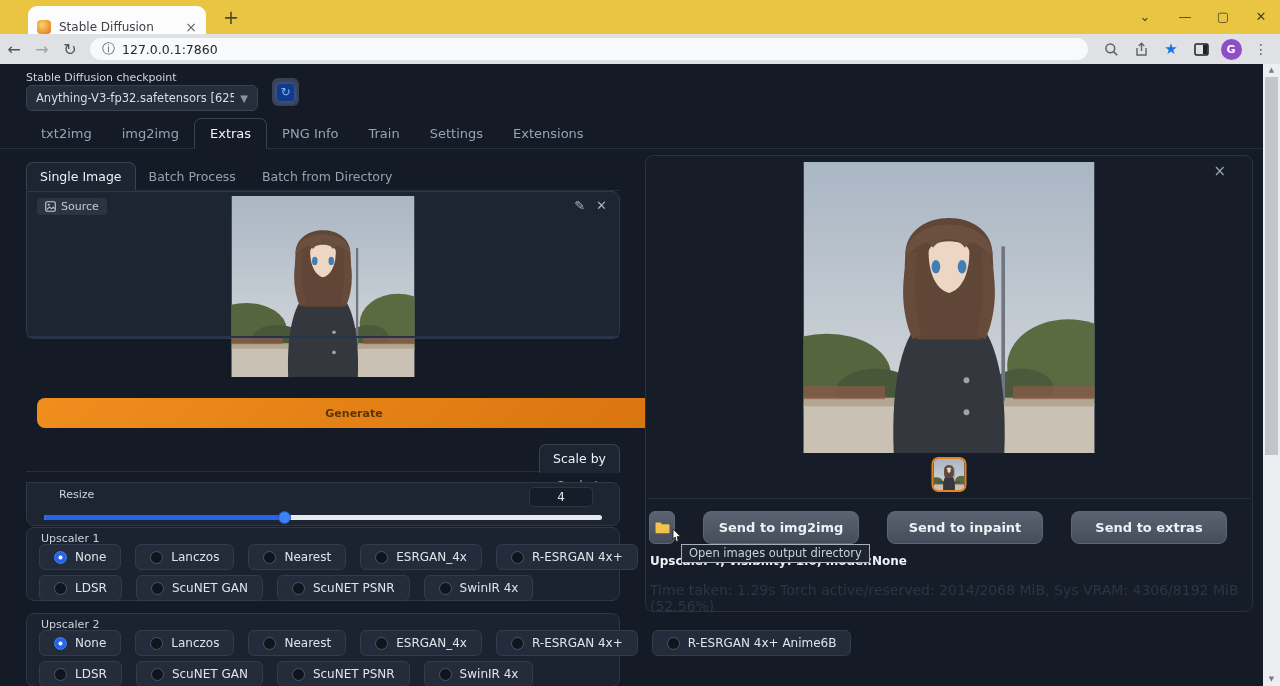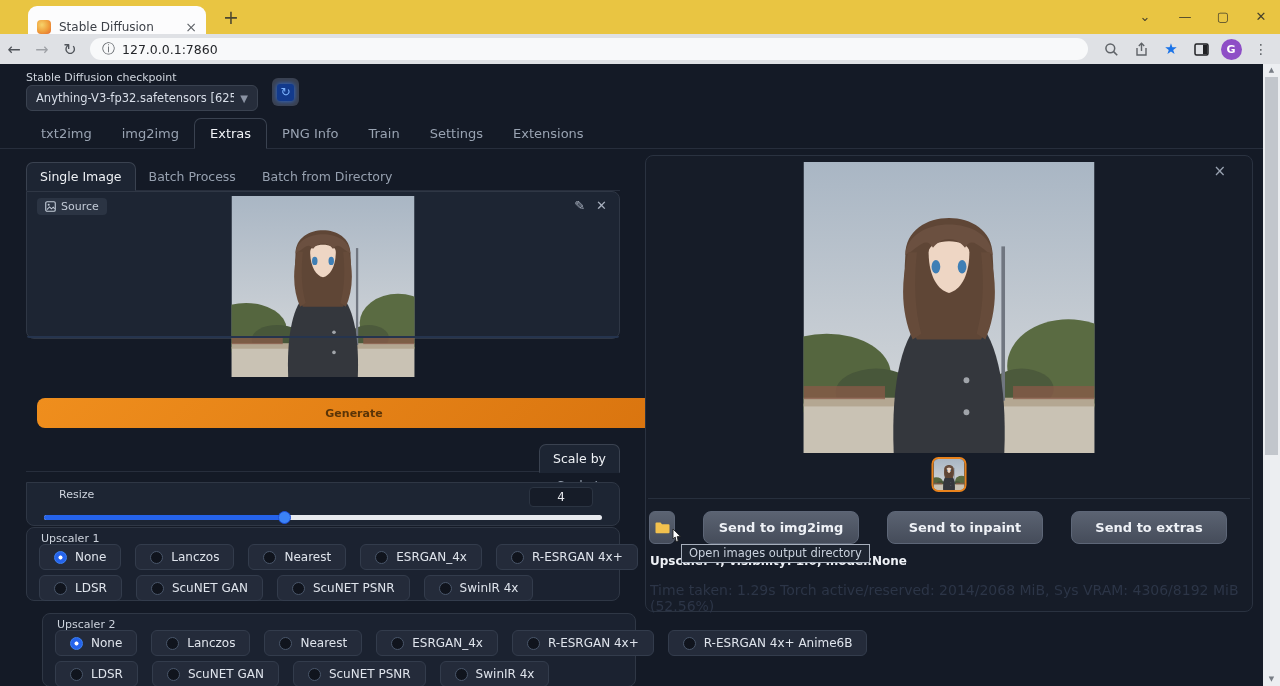--- a/index.html
+++ b/index.html
@@ -87,21 +87,21 @@
                    border:1px solid #2b3442; border-radius:4px; font-size:12px; color:#e5e7eb;
                    text-align:center; line-height:18px; }
   #slider { position:absolute; left:17px; right:17px; top:28px; height:13px; }
   #slider-track { position:absolute; left:0; right:0; top:4px; height:5px; border-radius:3px; background:#e7e9ee; }
   #slider-fill { position:absolute; left:0; top:4px; height:5px; border-radius:3px 0 0 3px; background:#2563eb; }
   #slider-handle { position:absolute; top:0; width:13px; height:13px; border-radius:50%; background:#3b82f6;
                    border:1px solid #1d4ed8; margin-left:-6px; }
 
   .upscaler-panel { position:absolute; left:0; width:594px; height:74px; background:#1b2230;
                     border:1px solid #2f3745; border-radius:8px; }
-  #upscaler1 { top:364px; } #upscaler2 { top:450px;margin-left:16px; }
+  #upscaler1 { top:364px; } #upscaler2 { top:450px; }
   .up-label { position:absolute; left:14px; top:4px; font-size:11px; color:#ccd2dc; }
   .chip-row { position:absolute; left:12px; display:flex; gap:14px; }
   .row1 { top:16px; } .row2 { top:47px; }
   .chip { display:inline-flex; align-items:center; gap:8px; padding:0 14px; height:26px; background:#242b3a;
           border:1px solid #333c4c; border-radius:6px; font-size:12px; color:#dfe4ec; white-space:nowrap; }
   .radio { width:13px; height:13px; border-radius:50%; background:#10141d; border:1px solid #49566a; flex:none; }
   .chip.selected .radio { border-color:#3b82f6;
           background:radial-gradient(circle,#ffffff 0%,#ffffff 22%,#2563eb 30%,#2563eb 100%); }
 
   

